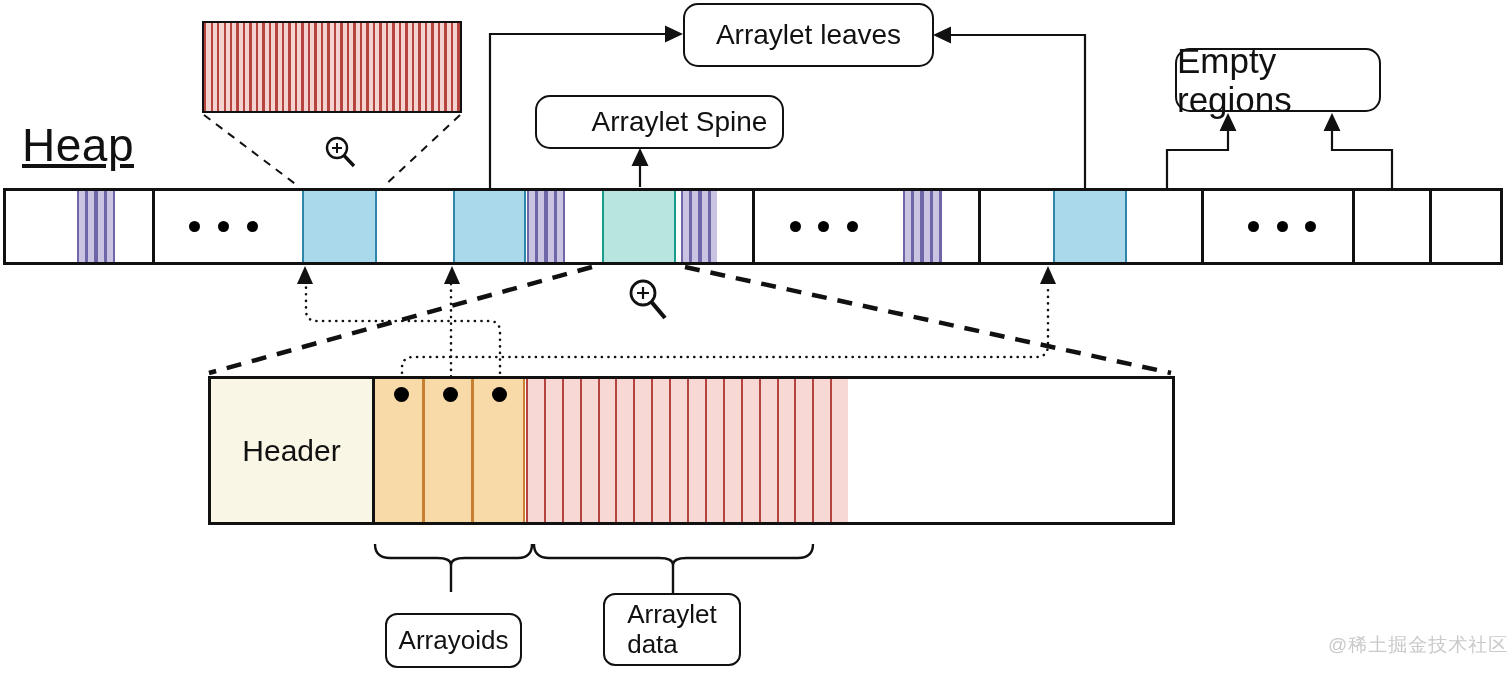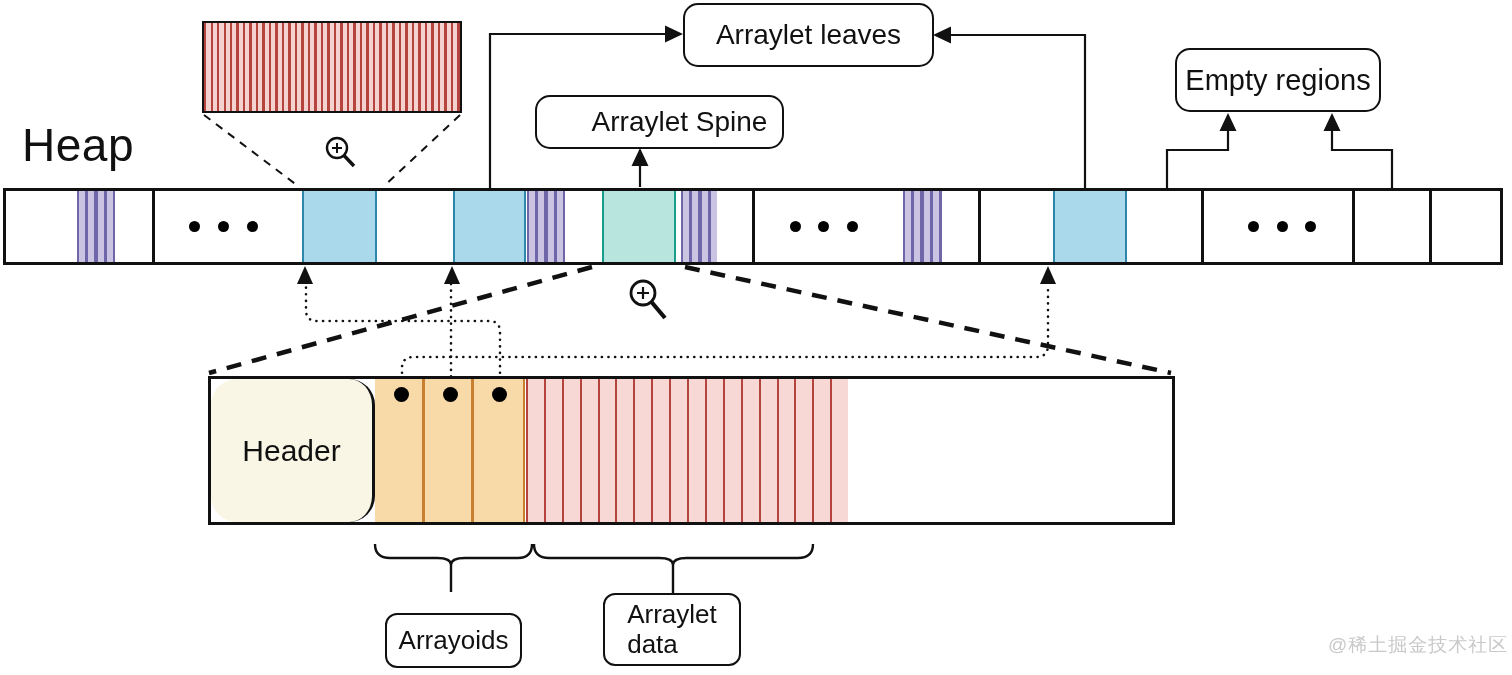--- a/index.html
+++ b/index.html
@@ -36,38 +36,38 @@
   .dot{position:absolute;width:11px;height:11px;border-radius:50%;background:#000;top:30px;}
 
   
   .zoom-box{left:202px;top:21px;width:256px;height:88px;border:2.5px solid var(--line-black);
     background:repeating-linear-gradient(90deg,var(--zoom-red-line) 0 2.4px,var(--zoom-red-fill) 2.4px 6.5px);}
 
   
   .region-box{left:208px;top:376px;width:961px;height:143px;border:3px solid var(--line-black);background:#fff;}
   .hdr-cell{position:absolute;left:0;top:0;bottom:0;width:161px;background:var(--header-cream);
     border-right:3px solid var(--line-black);display:flex;align-items:center;justify-content:center;
-    font-size:30px;border-radius:26px;}
+    font-size:30px;}
   .arrayoid-wrap{position:absolute;left:164px;top:0;bottom:0;width:148px;background:var(--arrayoid-orange-fill);
     border-right:2.5px solid var(--arrayoid-orange-border);}
   .arrayoid-div{position:absolute;top:0;bottom:0;width:2.5px;background:var(--arrayoid-orange-border);}
   .ptr-dot{position:absolute;width:15px;height:15px;border-radius:50%;background:#000;top:8px;}
   .data-cell{position:absolute;left:314.5px;top:0;bottom:0;width:322px;
     background:repeating-linear-gradient(90deg,var(--data-red-line) 0 2px,var(--data-red-fill) 2px 17.9px);}
 
   
   .label-box{border:2.5px solid var(--line-black);border-radius:15px;background:#fff;
     display:flex;align-items:center;justify-content:center;font-size:28px;line-height:1.12;}
   .lb-leaves{left:683px;top:3px;width:247px;height:60px;}
   .lb-spine{left:535px;top:95px;width:205px;height:50px;padding-left:40px;}
-  .lb-empty{left:1175px;top:48px;width:202px;height:60px;font-size:29px;}
+  .lb-empty{left:1175px;top:48px;width:202px;height:60px;font-size:35px;}
   .lb-arrayoids{left:385px;top:592px;width:133px;height:51px;font-size:26px;border-radius:12px;margin-top:21px;}
   .lb-data{left:603px;top:593px;width:134px;height:69px;font-size:26px;border-radius:12px;}
 
-  .heap-title{left:22px;top:118px;font-size:46px;letter-spacing:0.5px;}
+  .heap-title{left:22px;top:118px;font-size:46px;letter-spacing:0.5px;text-decoration:underline;}
   .watermark{left:1328px;top:632px;font-size:19px;color:var(--watermark-gray);letter-spacing:1px;}
 </style>
 </head>
 <body>
 
 <div class="canvas">
 
   <svg class="overlay" viewBox="0 0 1512 675">
 
     <g stroke="#111" stroke-width="2.2" fill="none">

